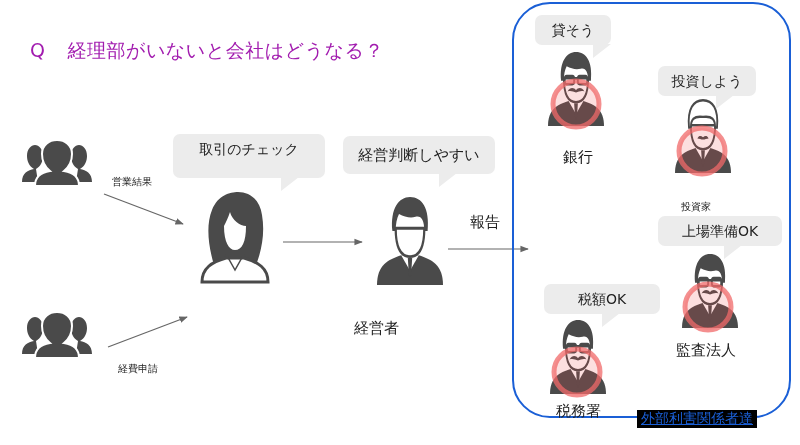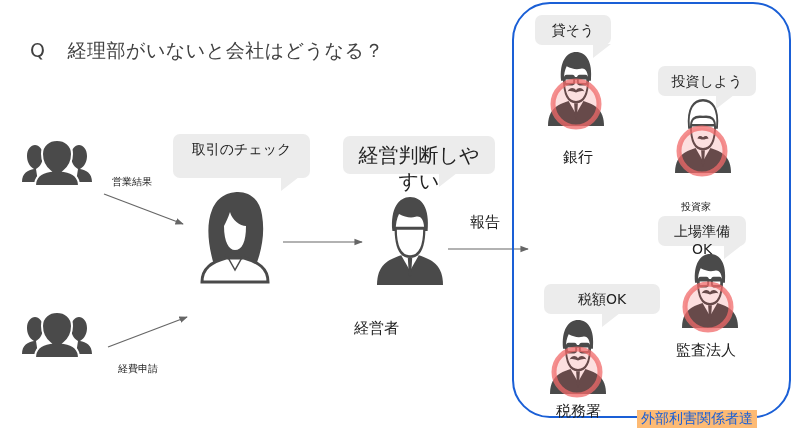--- a/index.html
+++ b/index.html
@@ -1,29 +1,29 @@
 <!DOCTYPE html>
 <html><head>
 <meta charset="utf-8">
 <style>
   html, body { margin: 0; padding: 0; background: #ffffff; }
   body { width: 800px; height: 445px; position: relative; overflow: hidden;
          font-family: "DejaVu Sans", sans-serif; color: #222; }
   .abs { position: absolute; }
-  .title { left: 30px; top: 38px; font-size: 19px; color: #404040; letter-spacing: 0.5px; }
+  .title { left: 30px; top: 38px; font-size: 19px; color: #a21caf; letter-spacing: 0.5px; }
   .title .q { margin-right: 22px; }
   .label { font-size: 10px; color: #222; white-space: nowrap; }
   .bubble { background: #ececec; border-radius: 7px; font-size: 14px; color: #222;
             text-align: center; line-height: 19px; padding: 6px 10px; box-sizing: border-box; }
   .bubble .tail { position: absolute; width: 0; height: 0;
                   border-left: 0 solid transparent; border-right: 18px solid transparent;
                   border-top: 14px solid #ececec; bottom: -13px; }
   .box { left: 512px; top: 2px; width: 279px; height: 416px; border: 2px solid #1a5fd6;
          border-radius: 38px; box-sizing: border-box; }
-  .box-label { font-size: 14px; color: #1a5fd6; background: #fdba74; padding: 0 4px; }
+  .box-label { font-size: 14px; color: #1a5fd6; background: #000000; padding: 0 4px; text-decoration: underline; }
   svg { overflow: visible; }
 </style>
 </head>
 <body>
 
 <div class="abs title">
   <span class="q">Q</span><span>経理部がいないと会社はどうなる？</span>
 </div>
 
 <svg width="0" height="0" style="position:absolute">
@@ -80,33 +80,33 @@
 <div class="abs label" style="left:112px; top:175px">営業結果</div>
 <div class="abs label" style="left:118px; top:362px">経費申請</div>
 
 <svg class="abs" style="left:0; top:0" width="800" height="445">
   <line x1="104" y1="194" x2="183" y2="224" stroke="#666" stroke-width="1.2" marker-end="url(#arrow)"></line>
   <line x1="108" y1="347" x2="187" y2="317" stroke="#666" stroke-width="1.2" marker-end="url(#arrow)"></line>
   <line x1="283" y1="242" x2="362" y2="242" stroke="#666" stroke-width="1.2" marker-end="url(#arrow)"></line>
   <line x1="448" y1="249" x2="528" y2="249" stroke="#666" stroke-width="1.2" marker-end="url(#arrow)"></line>
 </svg>
 
-<div class="abs bubble" style="left:173px; top:134px; width:137px; height:44px">
+<div class="abs bubble" style="left:173px; top:134px; width:152px; height:44px">
   <div>取引のチェック</div>
   <span class="tail" style="left:108px"></span>
 </div>
 <svg class="abs" style="left:200px; top:190px" width="70" height="95" viewBox="0 0 70 95">
   <path d="M14,75 C8,55 6,35 12,20 C18,5 30,2 38,2 C50,2 60,10 62,25 C65,42 62,60 56,75 Z" fill="#4a4a4a"></path>
   <path d="M24,36 C24,52 29,60 35,60 C42,60 46,52 46,36 C40,36 32,30 30,22 C28,28 26,32 24,36 Z" fill="#fff"></path>
   <path d="M2,92 C2,78 12,72 26,68 L44,68 C58,72 68,78 68,92 Z" fill="#fff" stroke="#4a4a4a" stroke-width="3"></path>
   <path d="M26,64 L35,80 L44,64" fill="none" stroke="#4a4a4a" stroke-width="1.5"></path>
   <path d="M27,60 L27,68 M43,60 L43,68" stroke="#4a4a4a" stroke-width="2"></path>
 </svg>
 
-<div class="abs bubble" style="left:343px; top:136px; width:152px; height:38px; line-height:26px; font-size:20px">
+<div class="abs bubble" style="left:343px; top:136px; width:152px; height:38px; line-height:26px; font-size:15px">
   <span>経営判断しやすい</span>
   <span class="tail" style="left:96px"></span>
 </div>
 <svg class="abs" style="left:377px; top:197px" width="66" height="88" viewBox="0 0 60 62" preserveAspectRatio="none">
   <use href="#man"></use>
 </svg>
 <div class="abs label" style="left:354px; top:319px; font-size:15px">経営者</div>
 <div class="abs label" style="left:470px; top:213px; font-size:15px">報告</div>
 
 <div class="abs box"></div>
@@ -129,21 +129,21 @@
   <span class="tail" style="left:58px"></span>
 </div>
 <svg class="abs" style="left:675px; top:99px" width="56" height="74" viewBox="0 0 60 62" preserveAspectRatio="none">
   <use href="#outline-man"></use>
 </svg>
 <svg class="abs" style="left:674px; top:123px" width="56" height="56">
   <circle cx="28" cy="28" r="23" fill="rgba(240,80,80,0.18)" stroke="#f06a6a" stroke-opacity="0.75" stroke-width="5"></circle>
 </svg>
 <div class="abs label" style="left:681px; top:200px; font-size:10px">投資家</div>
 
-<div class="abs bubble" style="left:658px; top:216px; width:88px; height:30px; line-height:18px">
+<div class="abs bubble" style="left:658px; top:216px; width:124px; height:30px; line-height:18px">
   <span>上場準備OK</span>
   <span class="tail" style="left:66px"></span>
 </div>
 <svg class="abs" style="left:682px; top:254px" width="56" height="74" viewBox="0 0 60 62" preserveAspectRatio="none">
   <use href="#mustache-man"></use>
 </svg>
 <svg class="abs" style="left:680px; top:279px" width="56" height="56">
   <circle cx="28" cy="28" r="23" fill="rgba(240,80,80,0.18)" stroke="#f06a6a" stroke-opacity="0.75" stroke-width="5"></circle>
 </svg>
 <div class="abs label" style="left:676px; top:341px; font-size:15px">監査法人</div>

